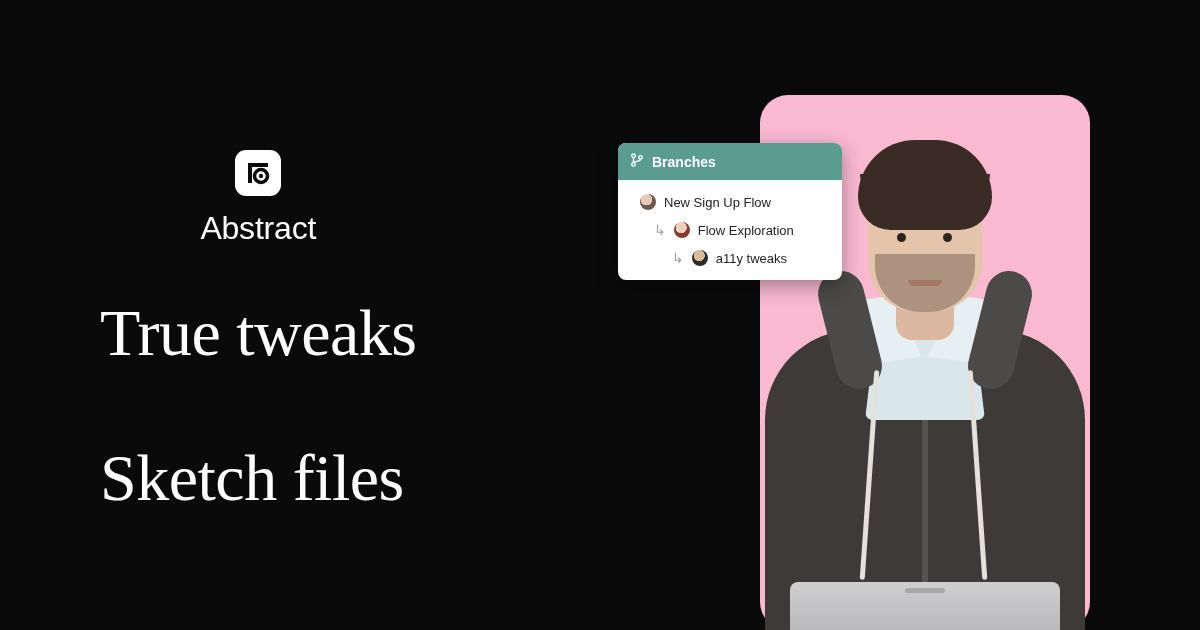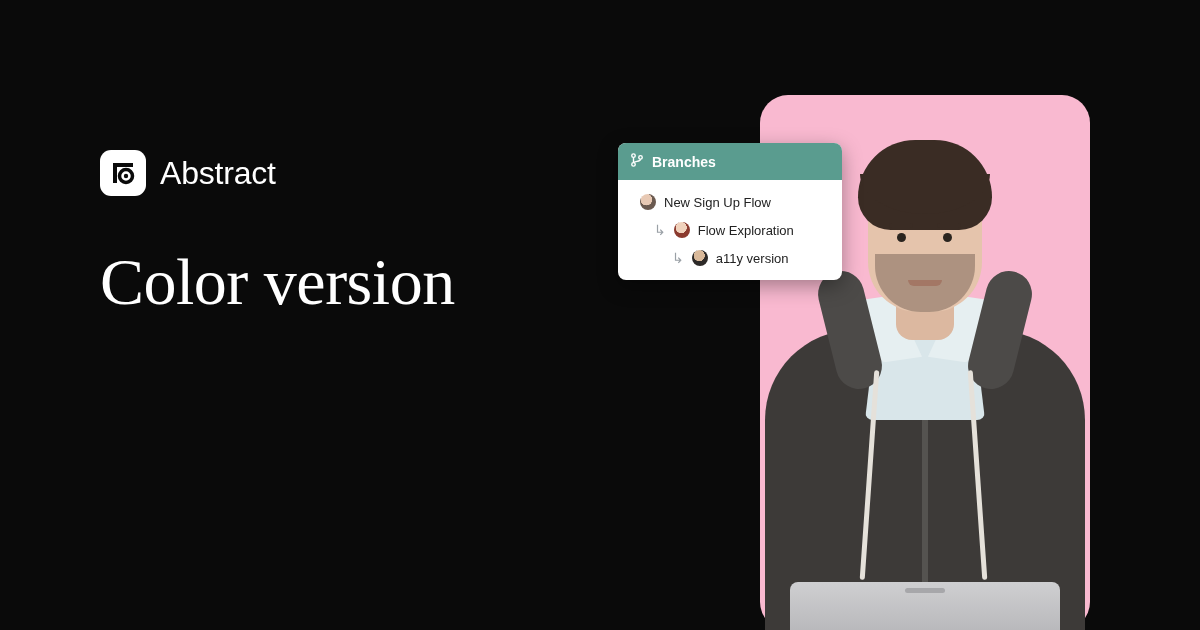--- a/index.html
+++ b/index.html
@@ -16,20 +16,21 @@
   .left {
     position: absolute;
     left: 100px;
     top: 150px;
   }
   .brand {
     display: flex;
     align-items: center;
     gap: 14px;
     margin-bottom: 50px;
+    flex-direction: column;
   }
   .logo {
     width: 46px;
     height: 46px;
     background: #ffffff;
     border-radius: 11px;
     display: flex;
     align-items: center;
     justify-content: center;
   }
@@ -283,22 +284,23 @@
     <div class="logo">
       <svg width="30" height="30" viewBox="0 0 30 30">
         <path d="M5 5 H25 V9 H9 V25 H5 Z" fill="#0a0a0a"></path>
         <circle cx="18" cy="18" r="6.5" fill="none" stroke="#0a0a0a" stroke-width="3.5"></circle>
         <circle cx="18" cy="18" r="2.2" fill="#0a0a0a"></circle>
       </svg>
     </div>
     <div class="brand-name">Abstract</div>
   </div>
   <h1 class="headline">
-    <span>Color version</span><br>
+    <span>True tweaks</span><br>
     <br>
+    <span>Sketch files</span>
   </h1>
 </div>
 
 <div class="pink-card"></div>
 
 <div class="person">
   <div class="torso"></div>
   <div class="shirt"></div>
   <div class="collar-left"></div>
   <div class="collar-right"></div>
@@ -338,16 +340,16 @@
       <span>New Sign Up Flow</span>
     </div>
     <div class="branch-row depth-1">
       <span class="nest-arrow">↳</span>
       <span class="avatar av2"></span>
       <span>Flow Exploration</span>
     </div>
     <div class="branch-row depth-2">
       <span class="nest-arrow">↳</span>
       <span class="avatar av3"></span>
-      <span>a11y version</span>
+      <span>a11y tweaks</span>
     </div>
   </div>
 </div>
 
 </body></html>

